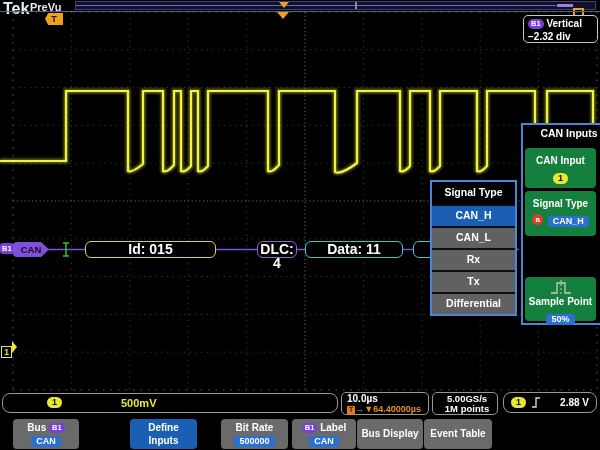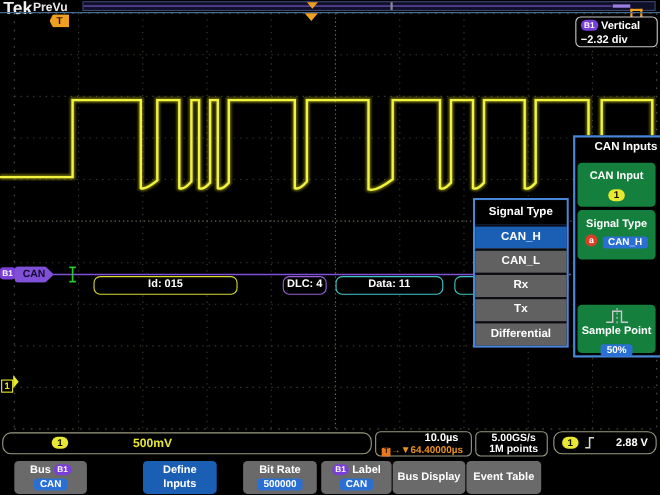--- a/index.html
+++ b/index.html
@@ -44,21 +44,21 @@
                  border-radius:7px; padding:0 5px; line-height:11px; }
 
   
   .busrow { z-index:1; }
   .bus-b1 { position:absolute; left:0; top:243px; background:#7a3fd8; color:#fff; font-size:7.5px;
             font-weight:bold; padding:1px 2px; border-radius:3px; z-index:1; }
   .bus-can { position:absolute; left:13px; top:242px; width:36px; height:15px; background:#8050d8;
              color:#14092e; font-size:9.5px; font-weight:bold; text-align:center; line-height:15px; z-index:1;
              clip-path:polygon(0 0, 78% 0, 100% 50%, 78% 100%, 0 100%); border-radius:4px 0 0 4px; }
   .dbox { position:absolute; top:241px; height:17px; background:#000; border-radius:6px;
-          font-size:10px; font-weight:bold; color:#fff; text-align:center; line-height:14px; z-index:1;margin-top:10px; }
+          font-size:14px; font-weight:bold; color:#fff; text-align:center; line-height:14px; z-index:1; }
   .dbox-id   { left:85px;  width:131px; border:1.5px solid #d8d832; }
   .dbox-dlc  { left:257px; width:40px;  border:1.5px solid #9a5fd8; }
   .dbox-data { left:305px; width:98px;  border:1.5px solid #40c8c8; }
   .dbox-part { left:413px; width:104px; border:1.5px solid #40c8c8; }
 
   .ch-marker { position:absolute; left:1px; top:341px; z-index:1; }
   .ch-marker .box { display:inline-block; width:11px; height:12px; border:1px solid #e8e832; background:#000;
                     color:#e8e832; font-size:8.5px; font-weight:bold; text-align:center; line-height:10px; }
   .ch-marker .tri { display:inline-block; width:0; height:0; border-top:6px solid transparent;
                     border-bottom:6px solid transparent; border-left:5px solid #e8e832; vertical-align:top; }
@@ -84,21 +84,21 @@
   .knob-a { display:inline-block; width:11px; height:11px; border-radius:50%; background:#d84028;
             color:#fff; font-size:8px; font-weight:bold; line-height:11px; text-align:center; vertical-align:middle; }
   .sp-icon { display:block; margin:0 auto; }
 
   
   .rbox { position:absolute; background:#000; border:1px solid #9a9a80; border-radius:8px; z-index:2; }
   .rb-ch { left:2px; top:393px; width:336px; height:20px; }
   .rb-ch .pill-yellow { position:absolute; left:44px; top:3px; }
   .rb-ch .val { position:absolute; left:118px; top:3px; color:#e8e832; font-size:11px; font-weight:bold; }
   .rb-tb { left:341px; top:392px; width:88px; height:23px; padding:1px 0 0 5px; border-radius:5px; }
-  .rb-tb .l1 { font-size:10px; font-weight:bold; line-height:10px;margin-left:39px; }
+  .rb-tb .l1 { font-size:10px; font-weight:bold; line-height:10px; }
   .rb-tb .l2 { font-size:9px; font-weight:bold; color:#e89020; line-height:10px; }
   .t-chip { display:inline-block; background:#e87820; color:#301800; font-size:7px; font-weight:bold;
             padding:0 2px; line-height:8px; border-radius:1px; }
   .rb-acq { left:432px; top:392px; width:66px; height:23px; padding:1px 0 0 4px; border-radius:5px; }
   .rb-acq div { font-size:9.5px; font-weight:bold; line-height:10px;text-align:center; }
   .rb-trg { left:503px; top:392px; width:94px; height:21px; display:flex; align-items:center; padding:0 7px; gap:5px; }
   .rb-trg .val { margin-left:auto; font-size:10px; font-weight:bold; }
 
   
   .mbtn { position:absolute; top:419px; height:30px; background:#6a6a6a; border-radius:4px; z-index:2;

